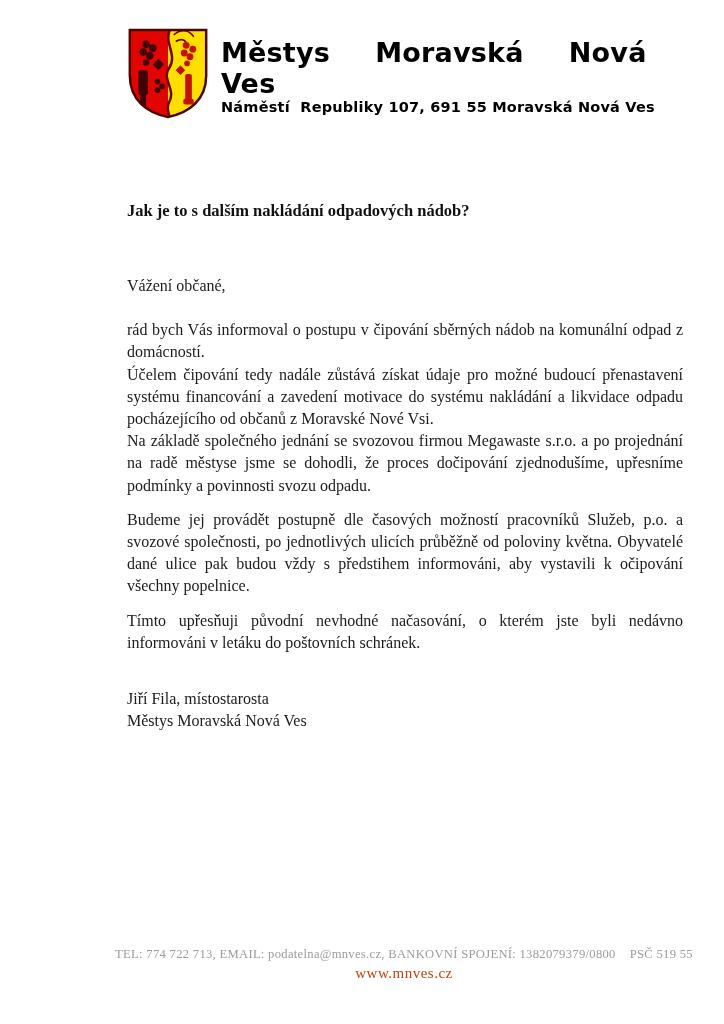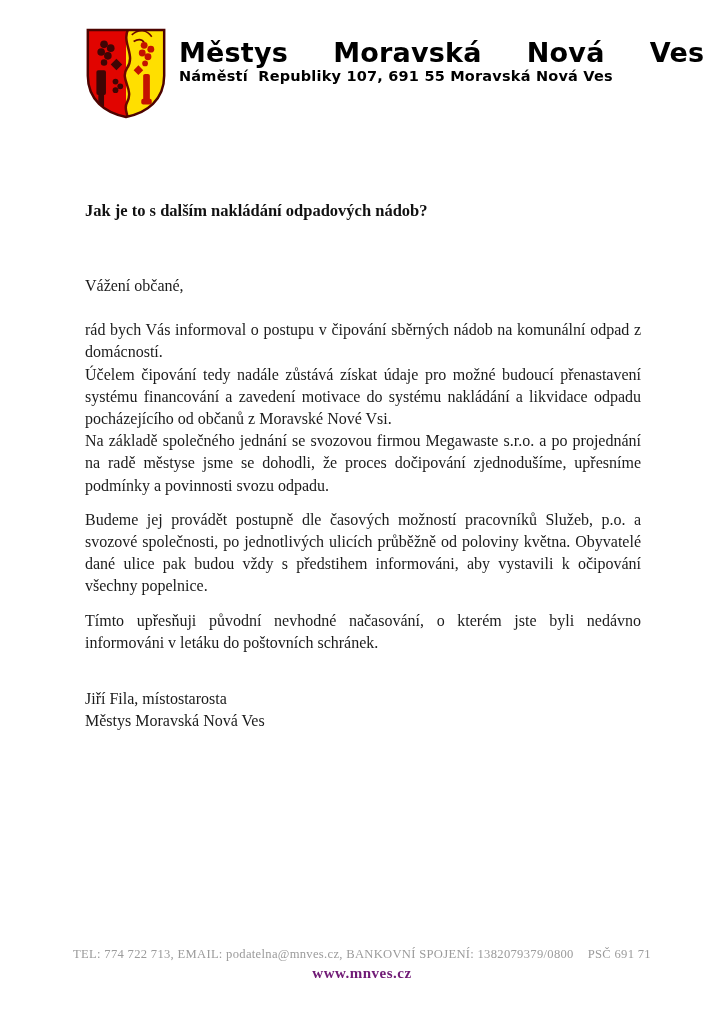--- a/index.html
+++ b/index.html
@@ -4,21 +4,21 @@
 <style>
   html, body { margin: 0; padding: 0; }
   body {
     width: 724px; height: 1024px;
     background: #ffffff;
     position: relative;
     font-family: "Liberation Serif", serif;
     color: #1b1b1b;
     overflow: hidden;
   }
-  .page { position: absolute; inset: 0; }
+  .page { position: absolute; inset: 0; margin-left: 42px; }
 
   
   .letterhead {
     position: absolute; top: 26px; left: 84px;
     display: flex; align-items: flex-start;
   }
   .logo { width: 84px; height: 94px; flex: 0 0 auto; }
   .letterhead-text {
     margin-left: 11px; padding-top: 11px;
     font-family: "DejaVu Sans", sans-serif;
@@ -64,22 +64,22 @@
   }
   .footer-contact {
     font-size: 12.6px; line-height: 15px;
     color: #9b9b9b; letter-spacing: 0.3px;
     white-space: pre-wrap;
   }
   .footer-contact .psc { margin-left: 14px; }
   .footer-site {
     display: inline-block; margin-top: 2px;
     font-size: 15px; line-height: 18px;
-    color: #701a75; letter-spacing: 0.5px;
-    text-decoration: none; cursor: pointer; font-weight: bold;
+    color: #c2410c; letter-spacing: 0.5px;
+    text-decoration: none; cursor: pointer;
   }
 </style>
 </head>
 <body>
 
 <div class="page">
 
   <div class="letterhead">
     <svg class="logo" viewBox="0 0 88 98" xmlns="http://www.w3.org/2000/svg" aria-hidden="true">
       <defs>
@@ -144,17 +144,17 @@
     <p class="para-gap">Budeme jej provádět postupně dle časových možností pracovníků Služeb, p.o. a svozové společnosti, po jednotlivých ulicích průběžně od poloviny května. Obyvatelé dané ulice pak budou vždy s předstihem informováni, aby vystavili k očipování všechny popelnice.</p>
     <p class="para-gap">Tímto upřesňuji původní nevhodné načasování, o kterém jste byli nedávno informováni v letáku do poštovních schránek.</p>
   </div>
 
   <div class="signature">
     <div>Jiří Fila, místostarosta</div>
     <div>Městys Moravská Nová Ves</div>
   </div>
 
   <div class="footer">
-    <div class="footer-contact"><span>TEL: 774 722 713, EMAIL: podatelna@mnves.cz, BANKOVNÍ SPOJENÍ: 1382079379/0800</span><span class="psc">PSČ 691 71</span></div>
+    <div class="footer-contact"><span>TEL: 774 722 713, EMAIL: podatelna@mnves.cz, BANKOVNÍ SPOJENÍ: 1382079379/0800</span><span class="psc">PSČ 519 55</span></div>
     <a class="footer-site">www.mnves.cz</a>
   </div>
 
 </div>
 
 </body></html>

